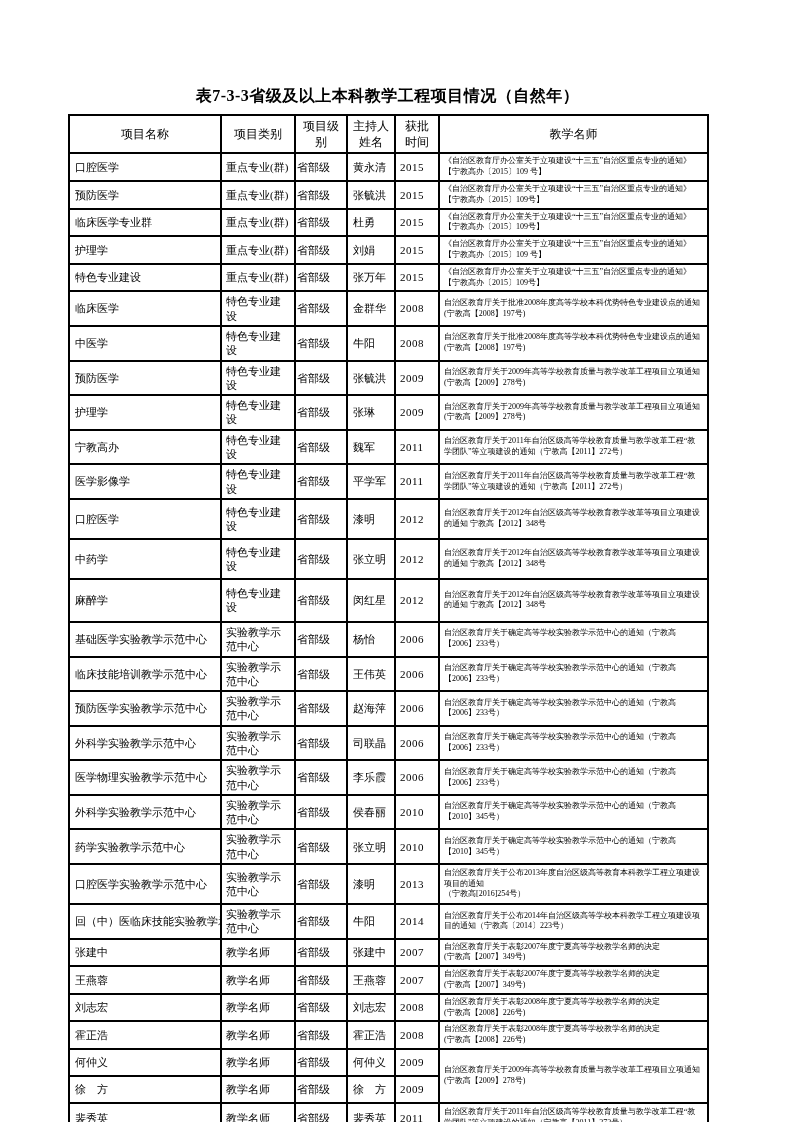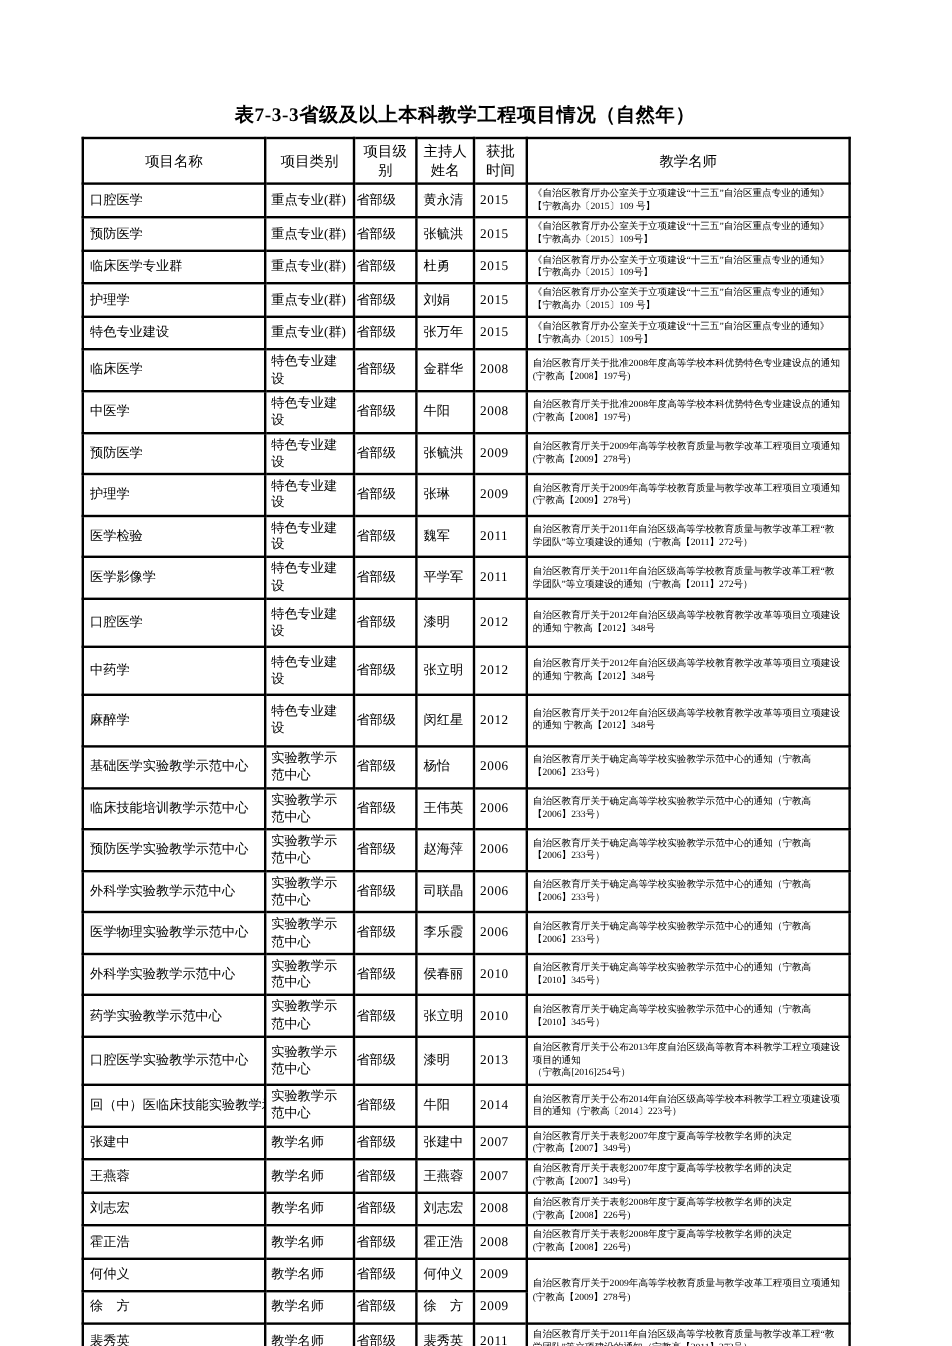--- a/index.html
+++ b/index.html
@@ -149,21 +149,21 @@
         <tr>
           <td class="c-name">护理学</td>
           <td class="c-cat">特色专业建设</td>
           <td class="c-level">省部级</td>
           <td class="c-host">张琳</td>
           <td class="c-year">2009</td>
           <td class="c-approval">自治区教育厅关于2009年高等学校教育质量与教学改革工程项目立项通知
 (宁教高【2009】278号)</td>
         </tr>
         <tr>
-          <td class="c-name">医学检验</td>
+          <td class="c-name">宁教高办</td>
           <td class="c-cat">特色专业建设</td>
           <td class="c-level">省部级</td>
           <td class="c-host">魏军</td>
           <td class="c-year">2011</td>
           <td class="c-approval">自治区教育厅关于2011年自治区级高等学校教育质量与教学改革工程“教学团队”等立项建设的通知（宁教高【2011】272号）</td>
         </tr>
         <tr>
           <td class="c-name">医学影像学</td>
           <td class="c-cat">特色专业建设</td>
           <td class="c-level">省部级</td>

